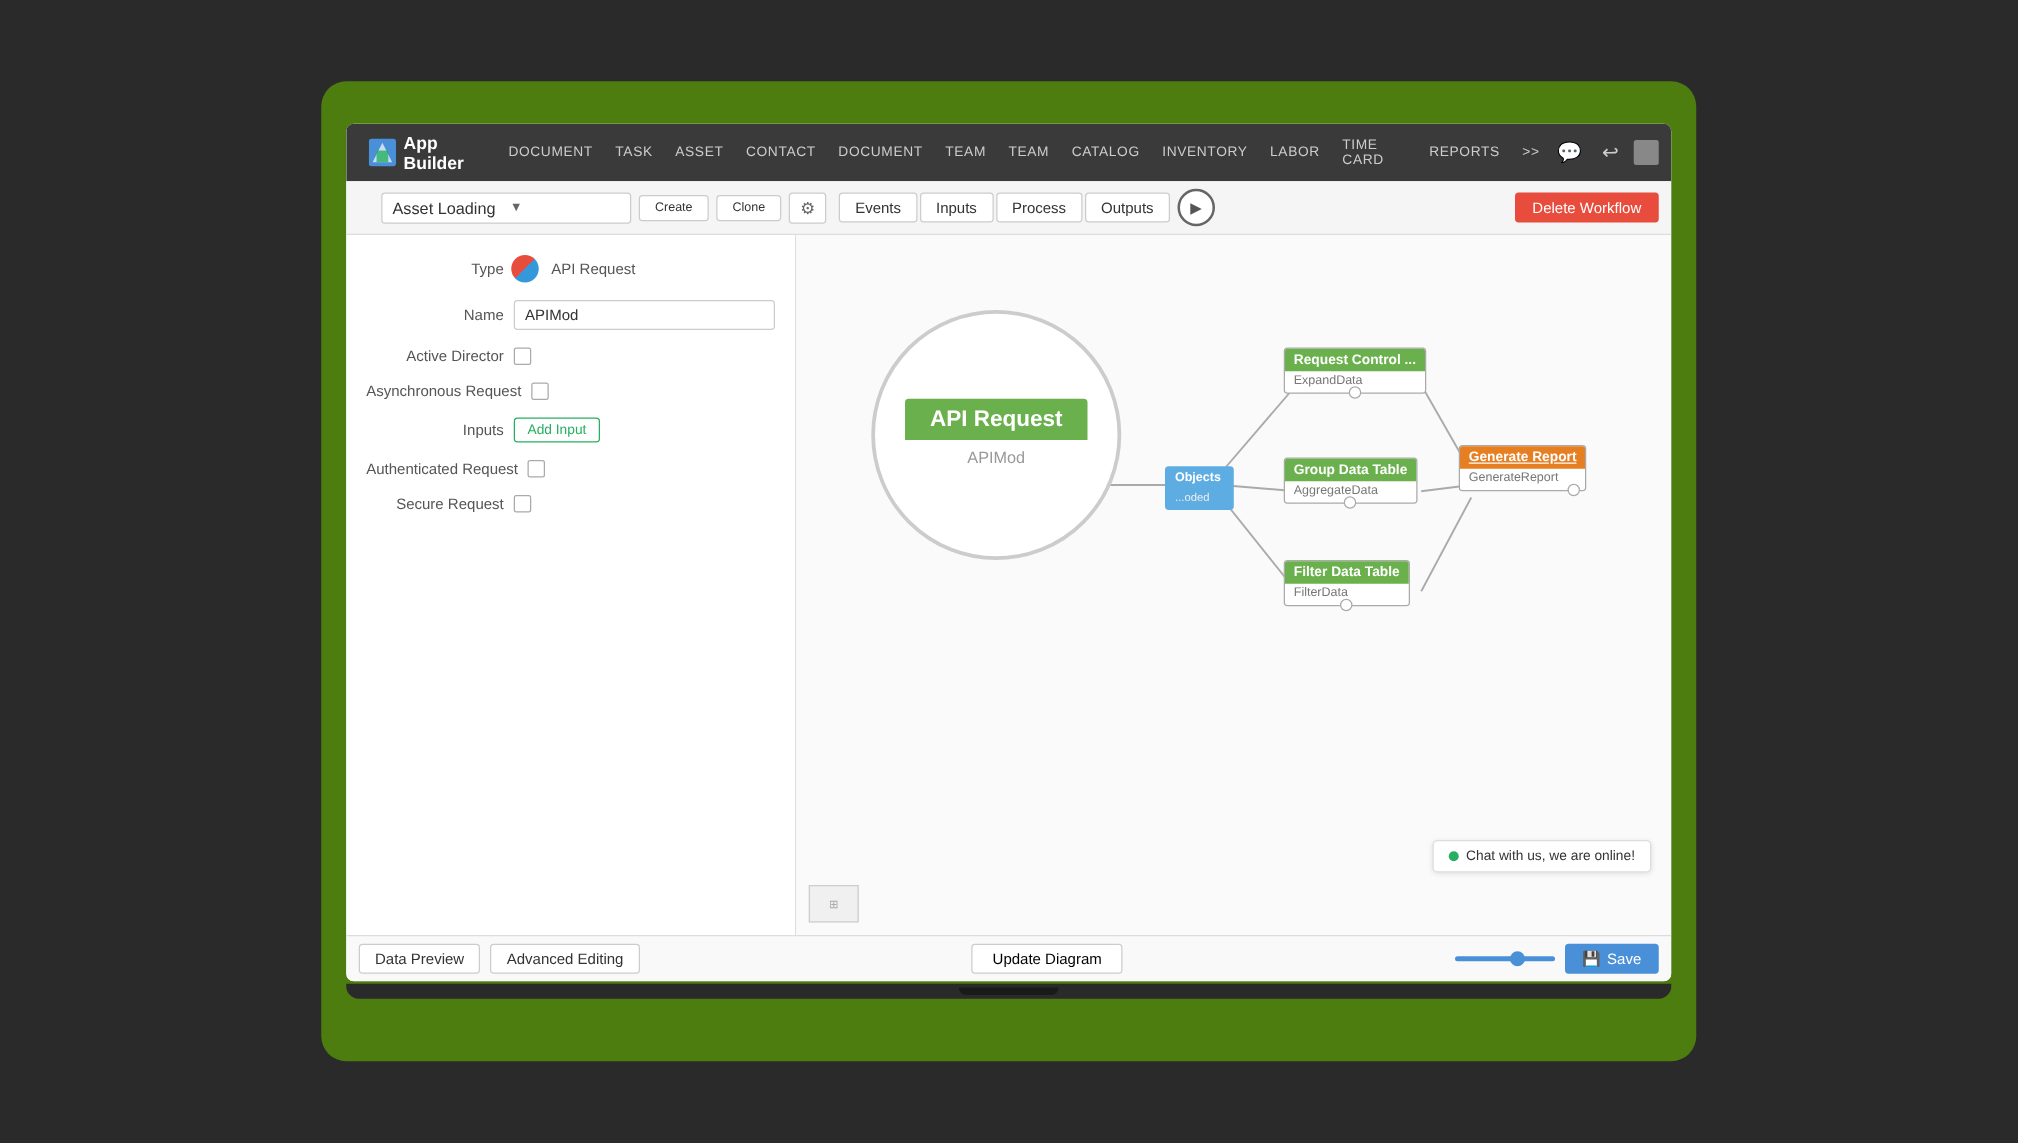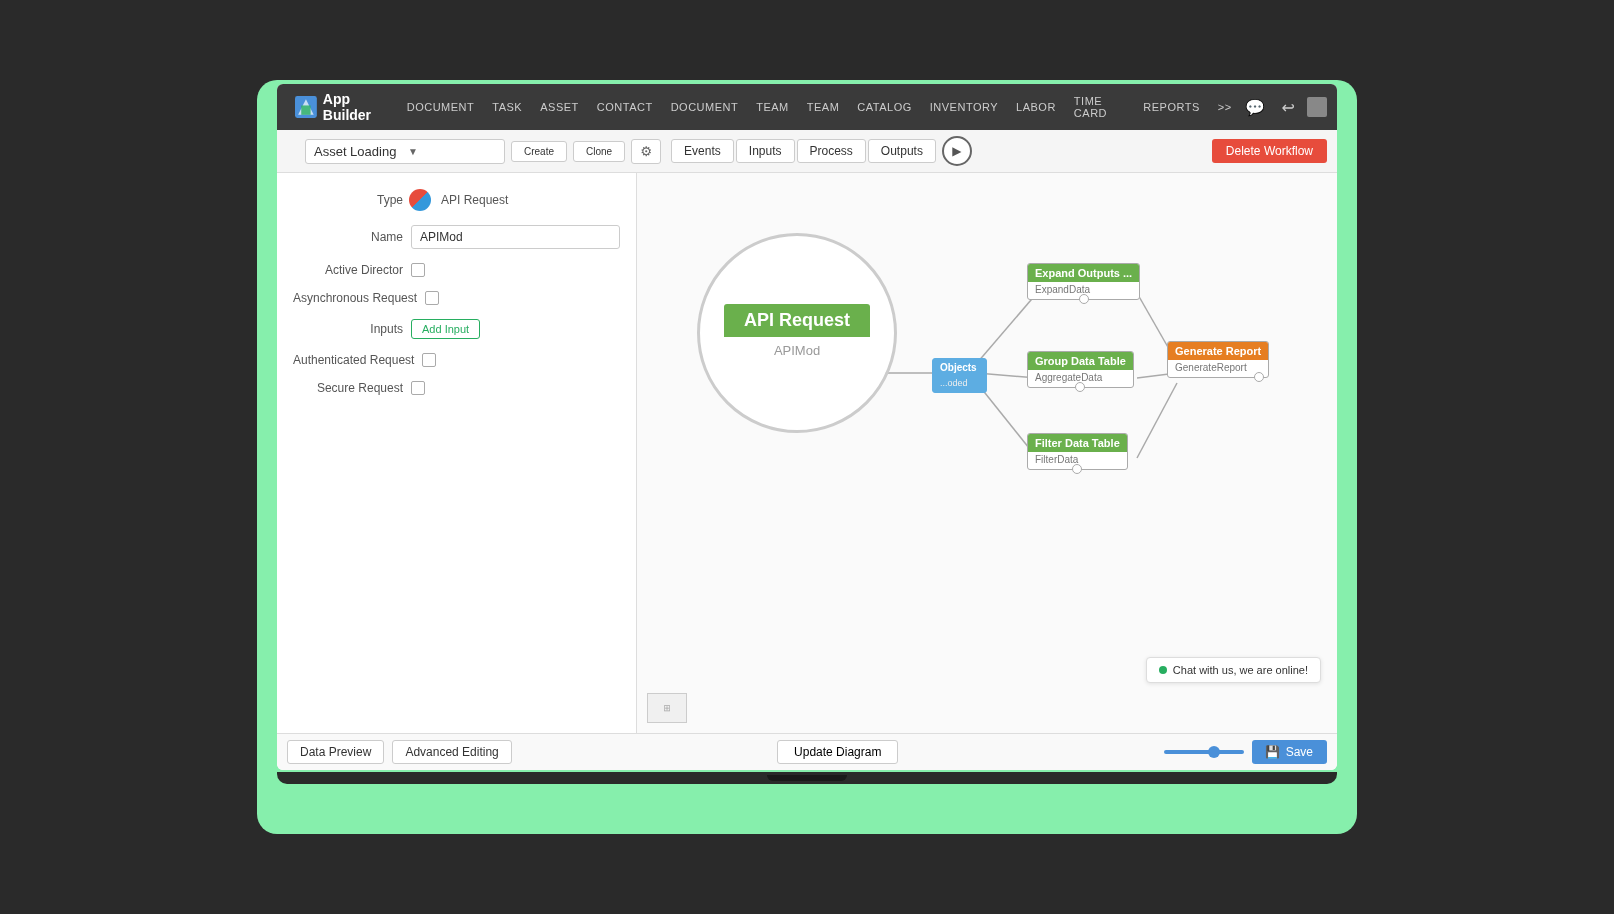--- a/index.html
+++ b/index.html
@@ -6,23 +6,23 @@
     body {
       background: #2a2a2a;
       display: flex;
       justify-content: center;
       align-items: center;
       min-height: 100vh;
       font-family: Arial, sans-serif;
     }
     .laptop-frame {
       width: 1100px;
-      background: #86efac;
+      background: #4d7c0f;
       border-radius: 20px;
-      padding: 4px 20px 50px 20px;
+      padding: 34px 20px 50px 20px;
       position: relative;
     }
     .screen {
       background: #fff;
       border-radius: 6px;
       overflow: hidden;
       width: 100%;
     }
     
     .top-nav {
@@ -271,20 +271,21 @@
     .wf-node-connector {
       position: absolute;
       width: 10px;
       height: 10px;
       border: 1px solid #aaa;
       border-radius: 50%;
       background: #fff;
     }
     .node-orange .wf-node-header {
       background: #e67e22;
+      text-decoration: underline;
     }
     
     .magnify-circle {
       position: absolute;
       width: 200px;
       height: 200px;
       border-radius: 50%;
       border: 3px solid #ccc;
       background: rgba(255,255,255,0.85);
       overflow: hidden;
@@ -554,21 +555,21 @@
             <div class="magnified-sub">APIMod</div>
           </div>
         </div>
 
         <div class="wf-node" style="left:295px;top:185px;background:#5dade2;color:#fff;border-color:#5dade2;min-width:55px;">
           <div class="wf-node-header" style="background:#5dade2;font-size:10px;">Objects</div>
           <div class="wf-node-sub" style="color:#eee;font-size:9px;">...oded</div>
         </div>
 
         <div class="wf-node" style="left:390px;top:90px;">
-          <div class="wf-node-header">Expand Outputs ...</div>
+          <div class="wf-node-header">Request Control ...</div>
           <div class="wf-node-sub">ExpandData</div>
           <div class="wf-node-connector" style="bottom:-5px;left:50%;transform:translateX(-50%);"></div>
         </div>
 
         <div class="wf-node" style="left:390px;top:178px;">
           <div class="wf-node-header">Group Data Table</div>
           <div class="wf-node-sub">AggregateData</div>
           <div class="wf-node-connector" style="bottom:-5px;left:50%;transform:translateX(-50%);"></div>
         </div>
 

